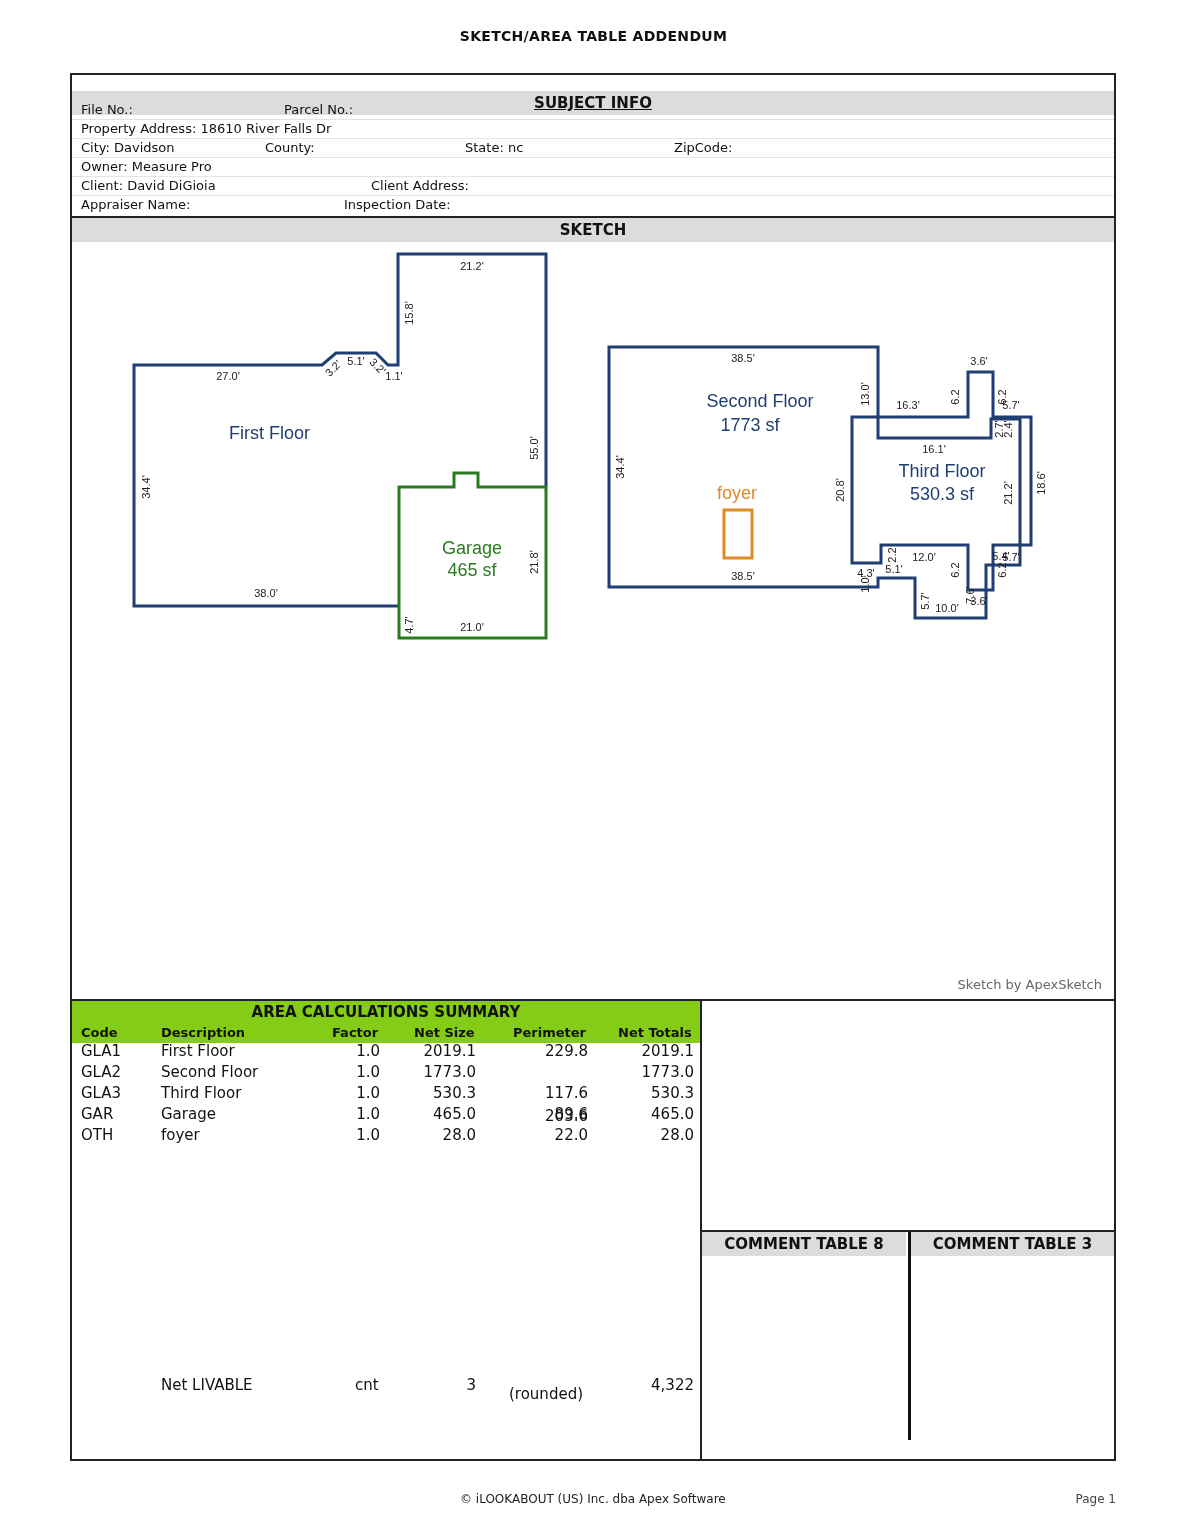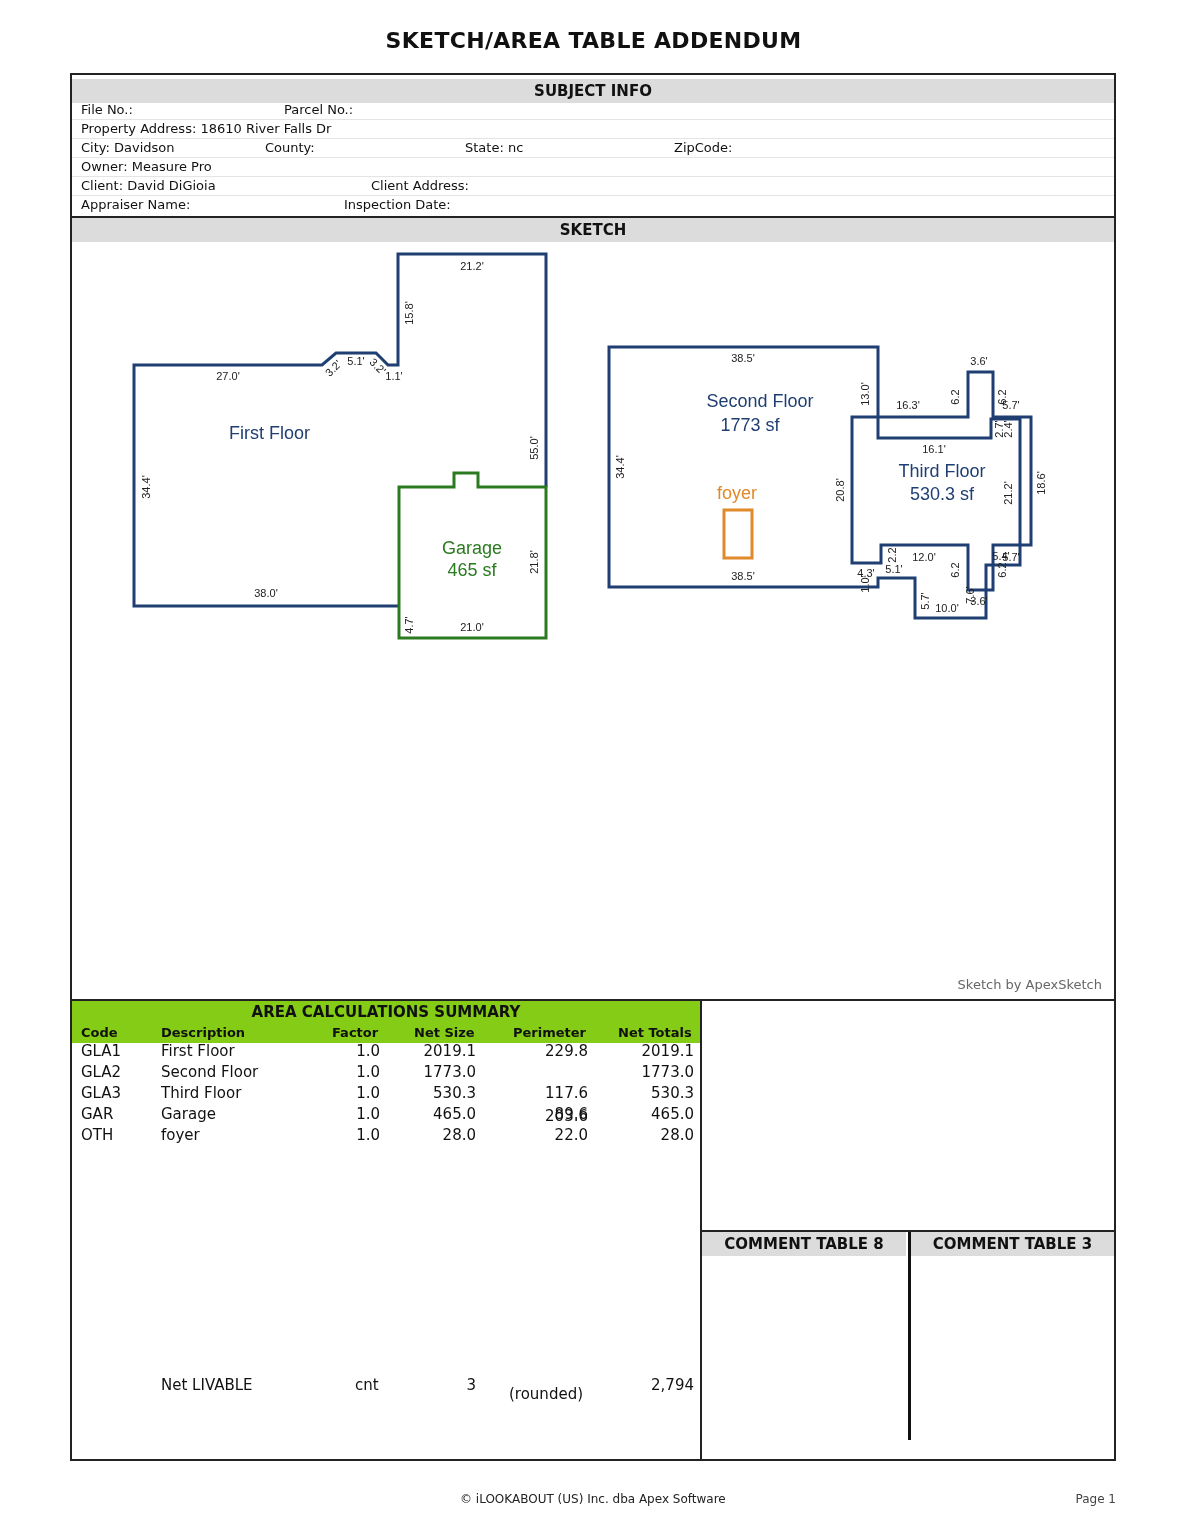--- a/index.html
+++ b/index.html
@@ -1,17 +1,17 @@
 <!DOCTYPE html>
 <html><head>
   <meta charset="utf-8">
   <style>
     html, body { margin: 0; padding: 0; background: #ffffff; }
     body { width: 1187px; height: 1536px; position: relative; font-family: "DejaVu Sans", sans-serif; color: #111; overflow: hidden; }
-    .page-title { position: absolute; left: 0; top: 28px; width: 1187px; text-align: center; font-weight: bold; font-size: 22px; letter-spacing: 0.3px; color: #111; }
+    .page-title { position: absolute; left: 0; top: 28px; width: 1187px; text-align: center; font-weight: bold; font-size: 14px; letter-spacing: 0.3px; color: #111; }
     .frame { position: absolute; left: 70px; top: 73px; width: 1046px; height: 1388px; border: 2px solid #222; box-sizing: border-box; }
     .section-header { position: absolute; left: 0; width: 100%; background: #dcdcdc; text-align: center; font-weight: bold; font-size: 15px; height: 24px; line-height: 24px; }
     .info-row { position: absolute; left: 0; width: 100%; height: 19px; border-bottom: 1px solid #e4e4e4; font-size: 13px; line-height: 19px; }
     .info-row span { position: absolute; top: 0; white-space: nowrap; }
     .hline { position: absolute; left: 0; width: 100%; height: 2px; background: #222; }
     .sketch-area { position: absolute; left: 0; top: 170px; width: 100%; height: 756px; }
     .sketch-svg { position: absolute; left: 0; top: 0; }
     .sketch-credit { position: absolute; right: 12px; top: 902px; font-size: 13px; color: #666; }
     .area-box { position: absolute; left: 0; top: 926px; width: 628px; height: 460px; border-right: 2px solid #222; }
     .area-head { position: absolute; left: 0; top: 0; width: 100%; height: 42px; background: #84cc16; }
@@ -28,21 +28,21 @@
     .dim { font-family: "Liberation Sans", sans-serif; font-size: 11px; fill: #222; }
     .room-label { font-family: "Liberation Sans", sans-serif; font-size: 18px; }
   </style>
 </head>
 <body>
 
 <div class="page-title">SKETCH/AREA TABLE ADDENDUM</div>
 
 <div class="frame">
 
-  <div class="section-header" style="top:4px;">SUBJECT INFO</div>
+  <div class="section-header" style="top:16px;text-decoration:underline;">SUBJECT INFO</div>
 
   <div class="info-row" style="top:25px;">
     <span style="left:9px;">File No.:</span>
     <span style="left:212px;">Parcel No.:</span>
   </div>
   <div class="info-row" style="top:44px;">
     <span style="left:9px;">Property Address: 18610 River Falls Dr</span>
   </div>
   <div class="info-row" style="top:63px;">
     <span style="left:9px;">City: Davidson</span>
@@ -189,21 +189,21 @@
       <span class="cell r" style="left:320px; width:84px; top:125px;">28.0</span>
       <span class="cell r" style="left:430px; width:86px; top:125px;">22.0</span>
       <span class="cell r" style="left:530px; width:92px; top:125px;">28.0</span>
     </div>
 
     <div>
       <span class="cell" style="left:89px; top:375px;">Net LIVABLE</span>
       <span class="cell" style="left:283px; top:375px;">cnt</span>
       <span class="cell r" style="left:320px; width:84px; top:375px;">3</span>
       <span class="cell" style="left:437px; top:384px;">(rounded)</span>
-      <span class="cell r" style="left:530px; width:92px; top:375px;">2,794</span>
+      <span class="cell r" style="left:530px; width:92px; top:375px;">4,322</span>
     </div>
   </div>
 
   <div class="comment23">
     <div class="comment-head" style="left:0; width:204px;">COMMENT TABLE 8</div>
     <div class="vsep"></div>
     <div class="comment-head" style="left:209px; width:203px;">COMMENT TABLE 3</div>
   </div>
 </div>
 

